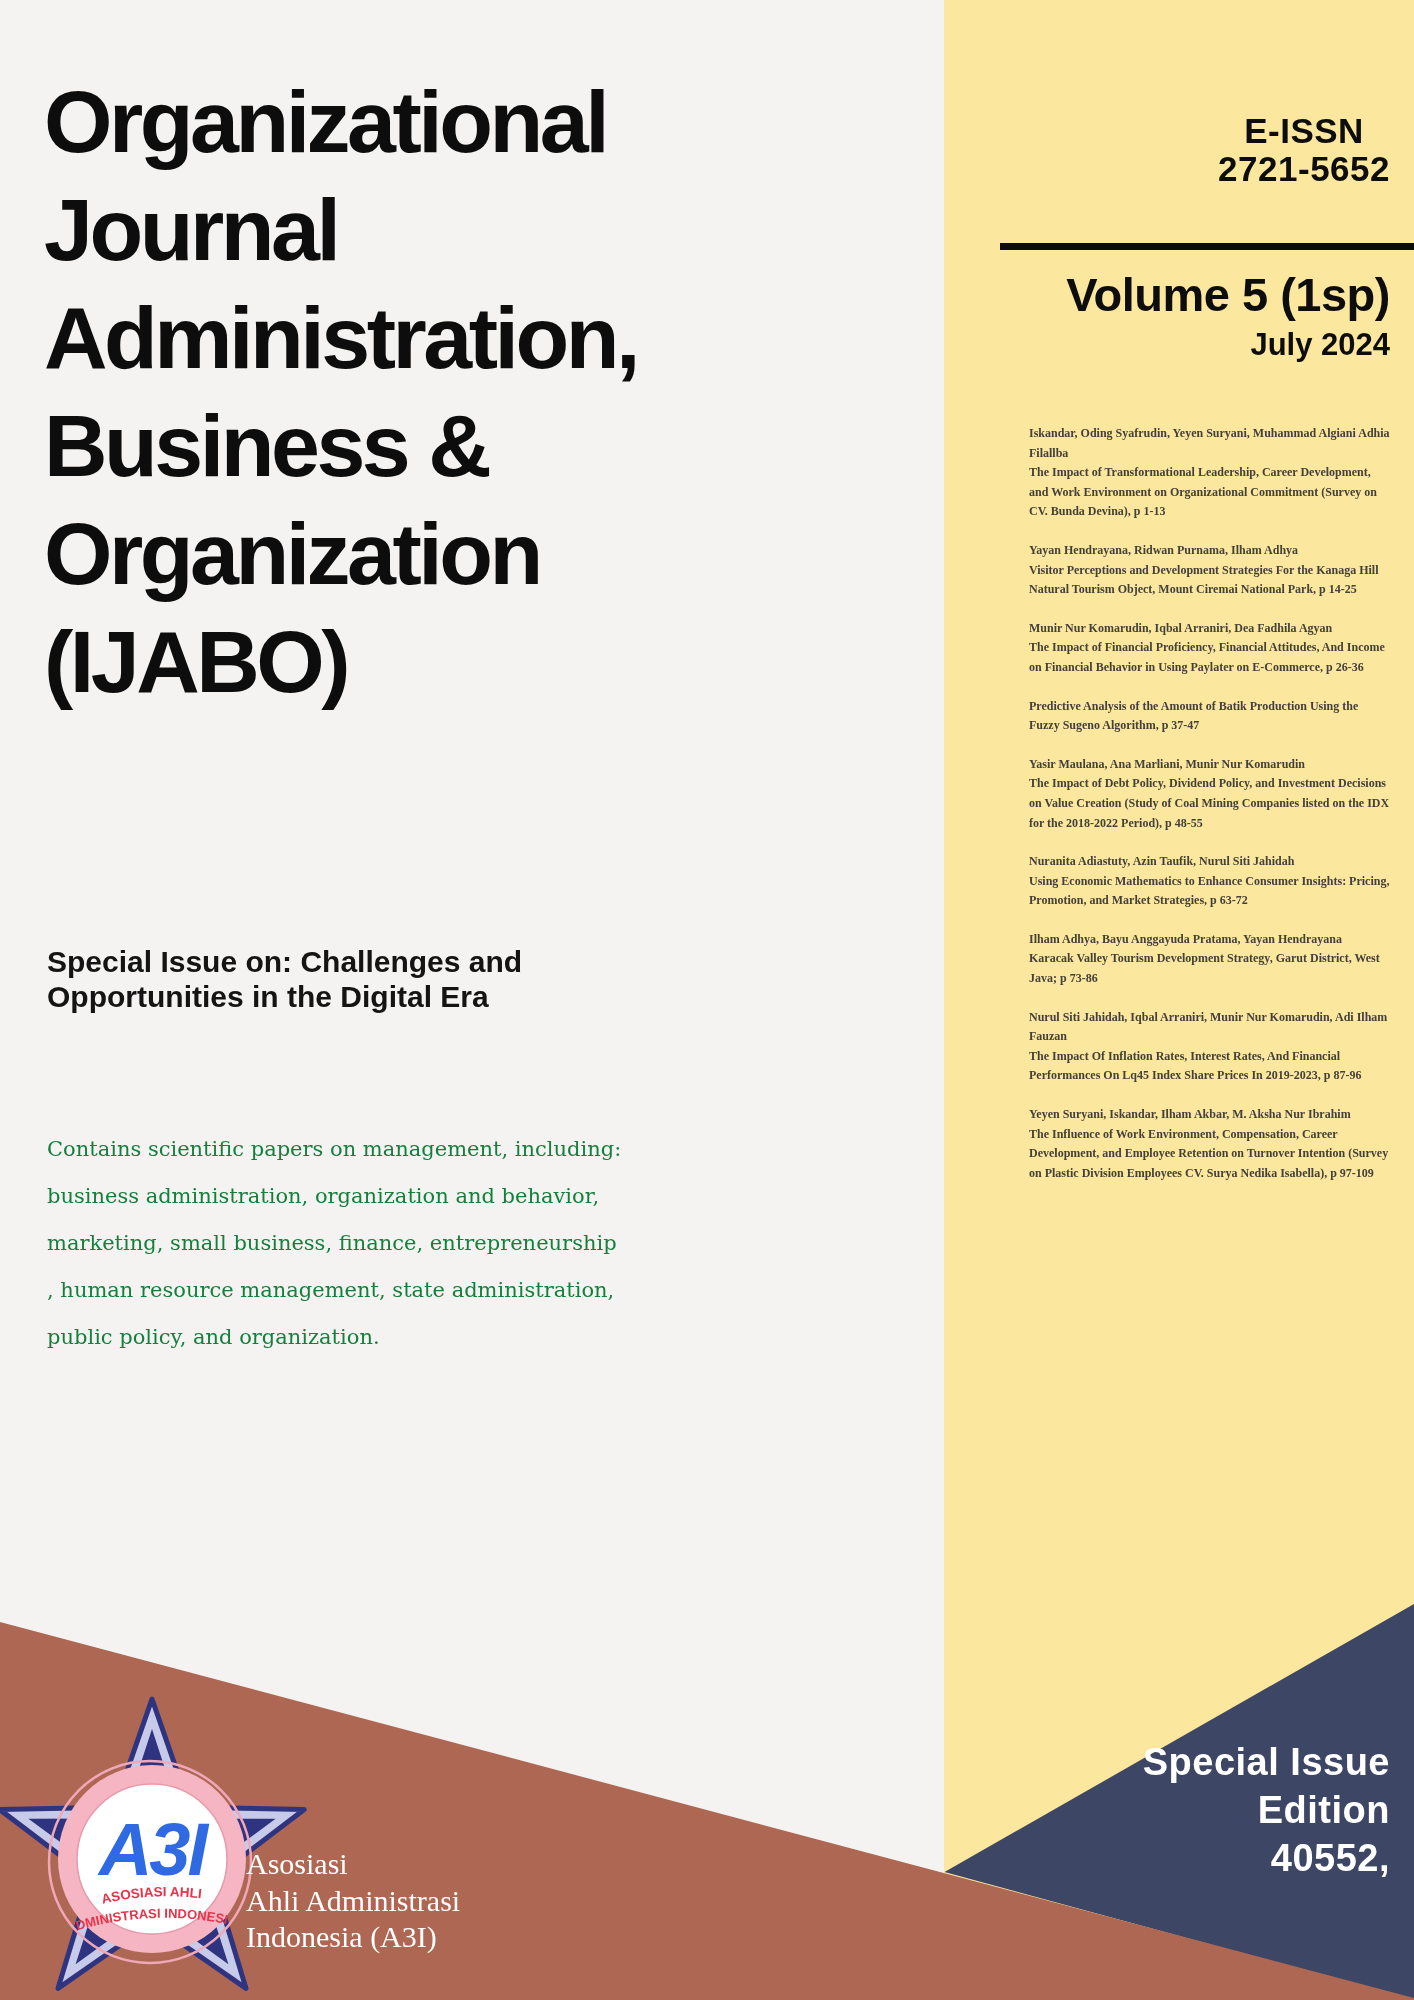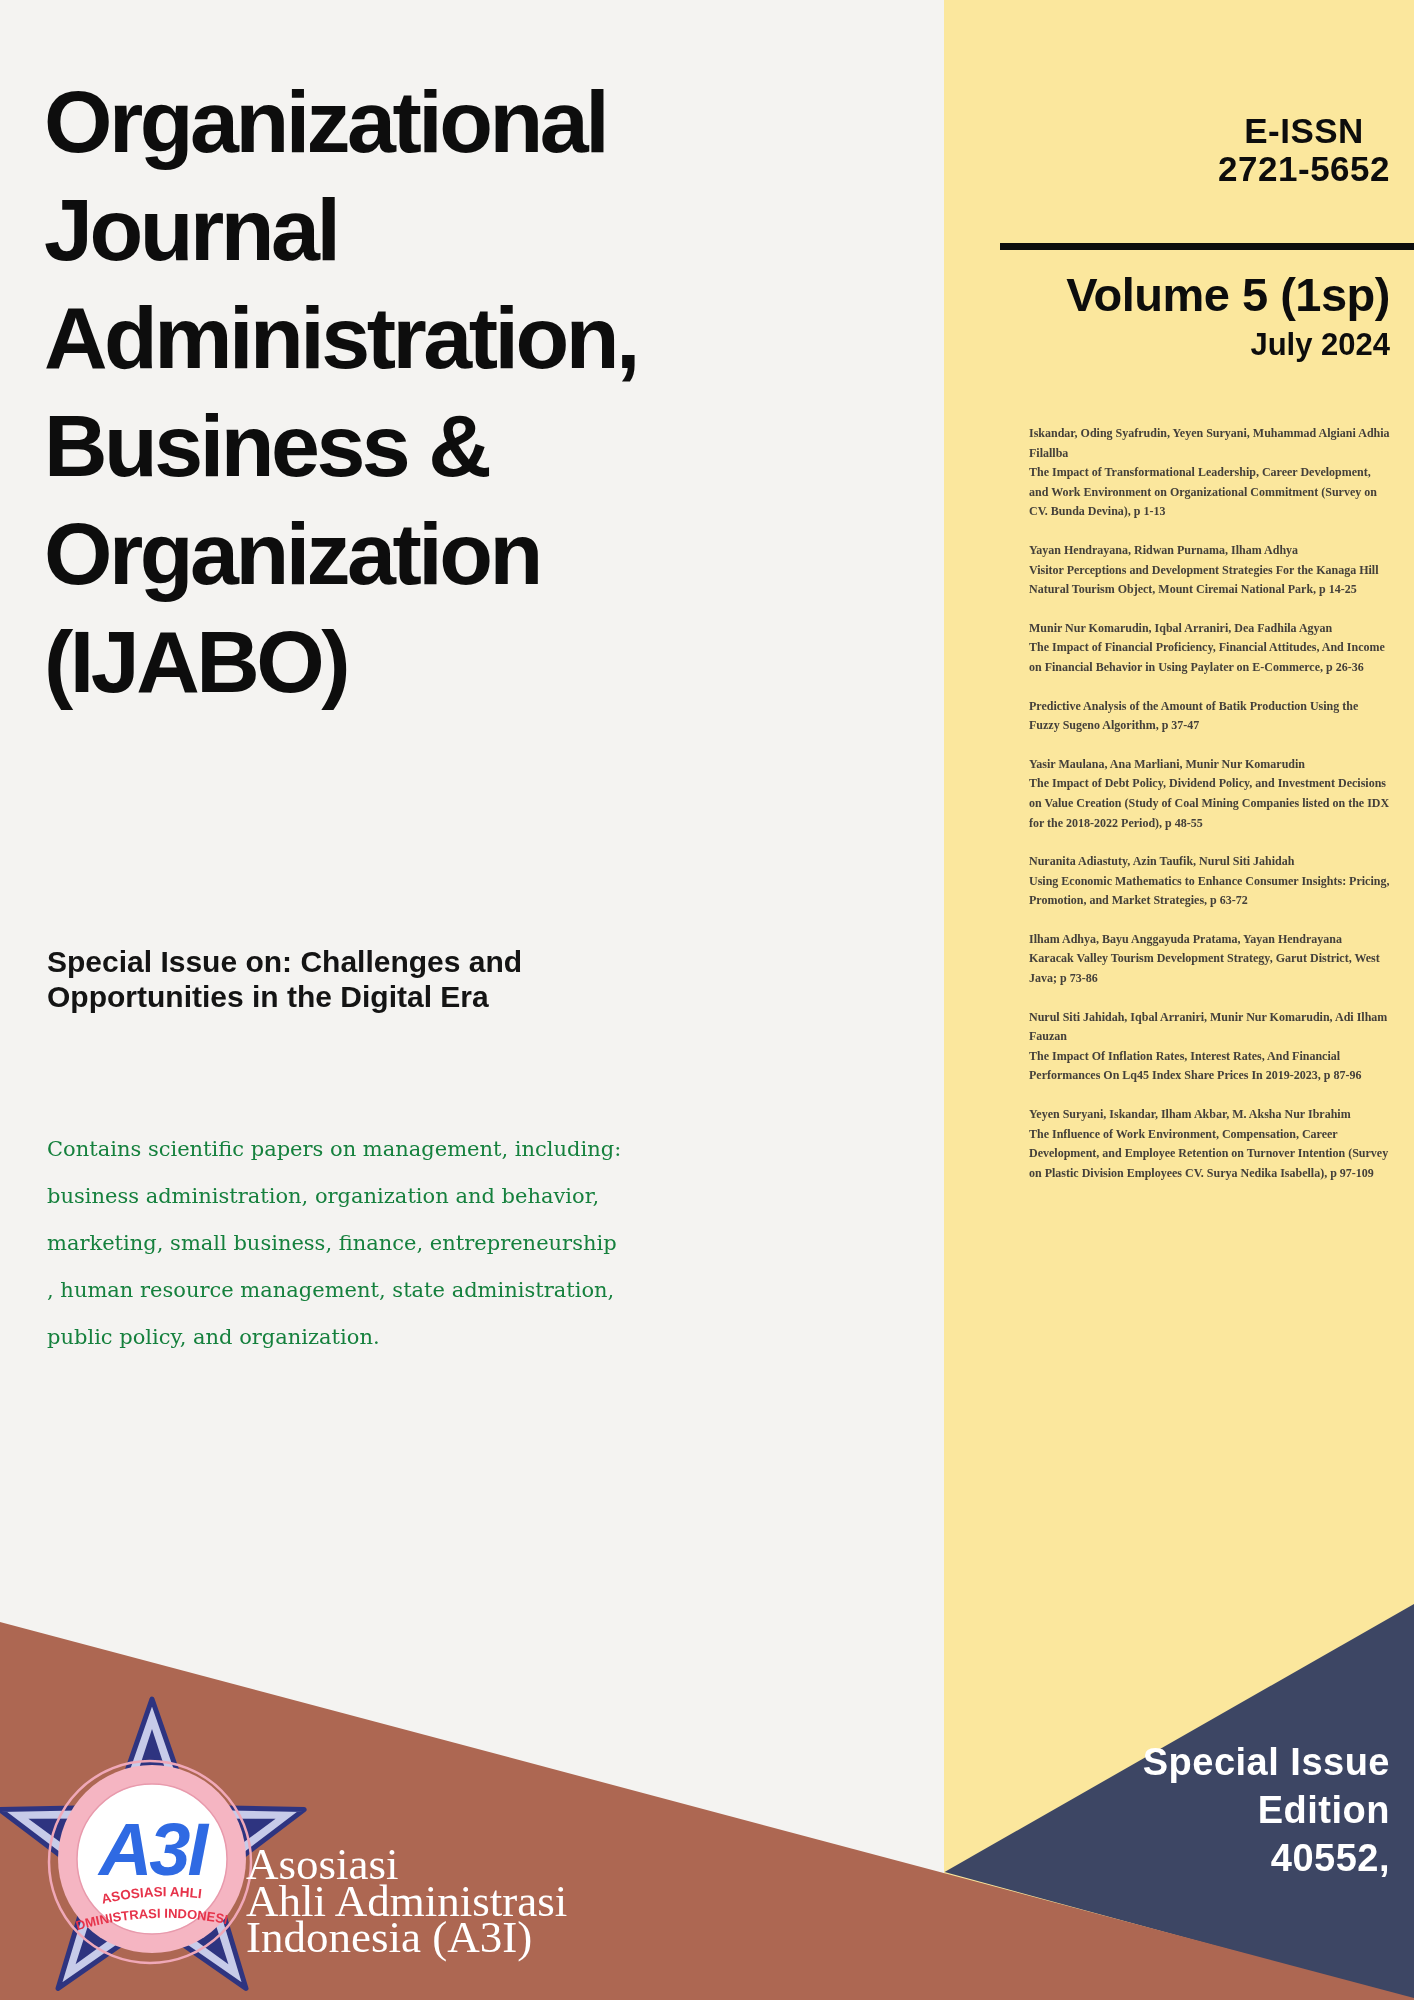--- a/index.html
+++ b/index.html
@@ -39,21 +39,21 @@
     font-family:"Liberation Serif",serif;font-weight:700;
     font-size:12px;line-height:19.6px;color:#44403a;margin-left:44px;}
   .article{margin:0 0 19px 0;}
 
   
   .corner-badge{position:absolute;right:24px;top:1738px;text-align:right;
     color:#ffffff;font-weight:700;font-size:38px;line-height:48px;letter-spacing:.5px;}
 
   
   .publisher-name{position:absolute;left:246px;top:1846px;color:#ffffff;
-    font-family:"Liberation Serif",serif;font-size:45px;line-height:36.5px;}
+    font-family:"Liberation Serif",serif;font-size:30px;line-height:36.5px;}
   .logo-svg{position:absolute;left:-6px;top:1692px;}
 </style>
 </head>
 <body>
 
 <div class="yellow-panel"></div>
 <div class="navy-tri"></div>
 <div class="terra-tri"></div>
 
 <h1 class="masthead" style="margin:0;">

